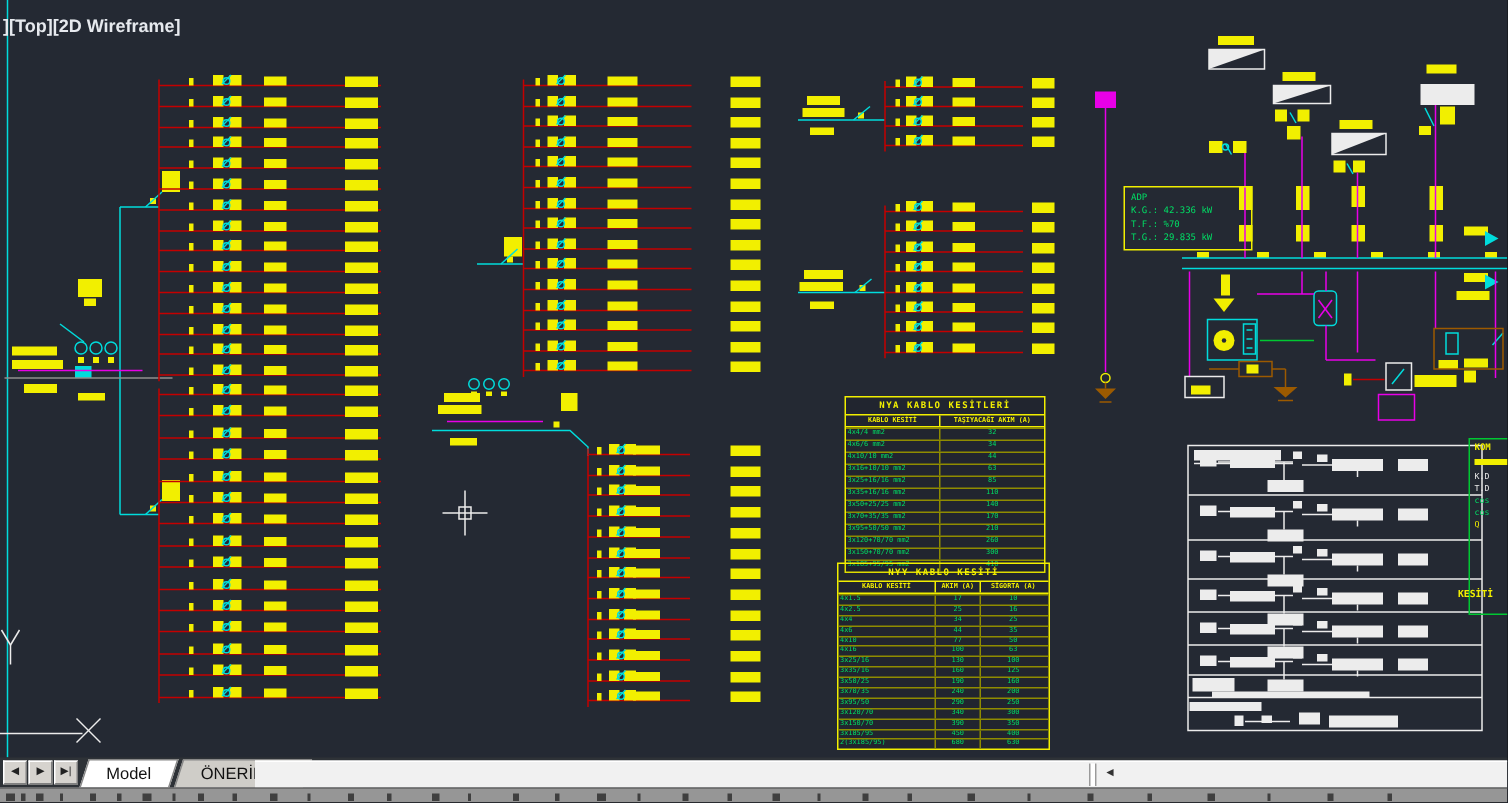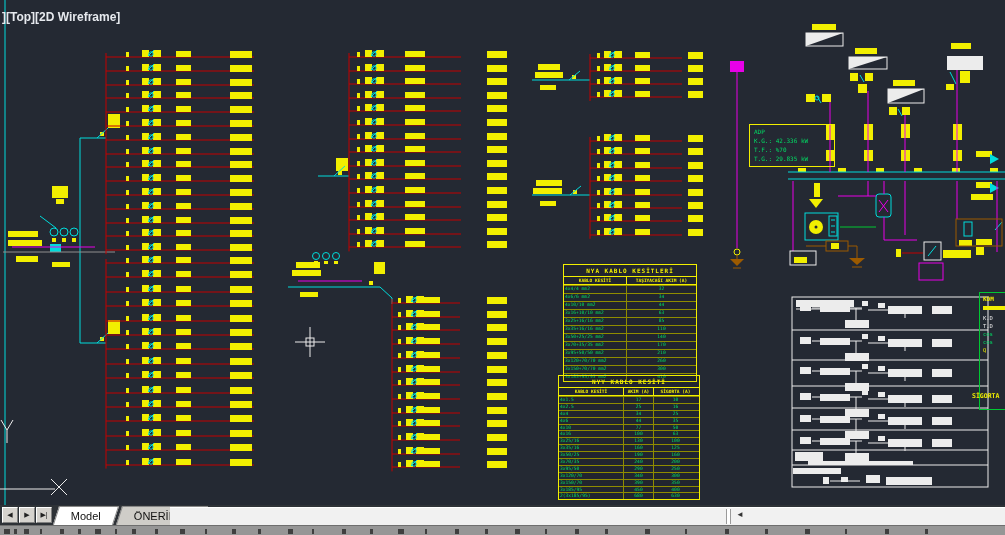--- a/index.html
+++ b/index.html
@@ -1061,21 +1061,21 @@
       <div id="komp-title">KOM</div>
       <div id="komp-bar"></div>
       <div id="komp-lines">
           <div class="komp-line white">K.D</div>
           <div class="komp-line white">T.D</div>
           <div class="komp-line green">cos</div>
           <div class="komp-line green">cos</div>
           <div class="komp-line yellow">Q</div>
         </div>
     </div>
-    <div id="komp-footer">SİGORTA</div>
+    <div id="komp-footer">KESİTİ</div>
   </div>
 
   <div id="bottom-bar">
     <div id="tab-nav">
         <div class="nav-btn">◀</div>
         <div class="nav-btn">▶</div>
         <div class="nav-btn">▶|</div>
       </div>
     <div id="tabs">
         <div class="tab active">

